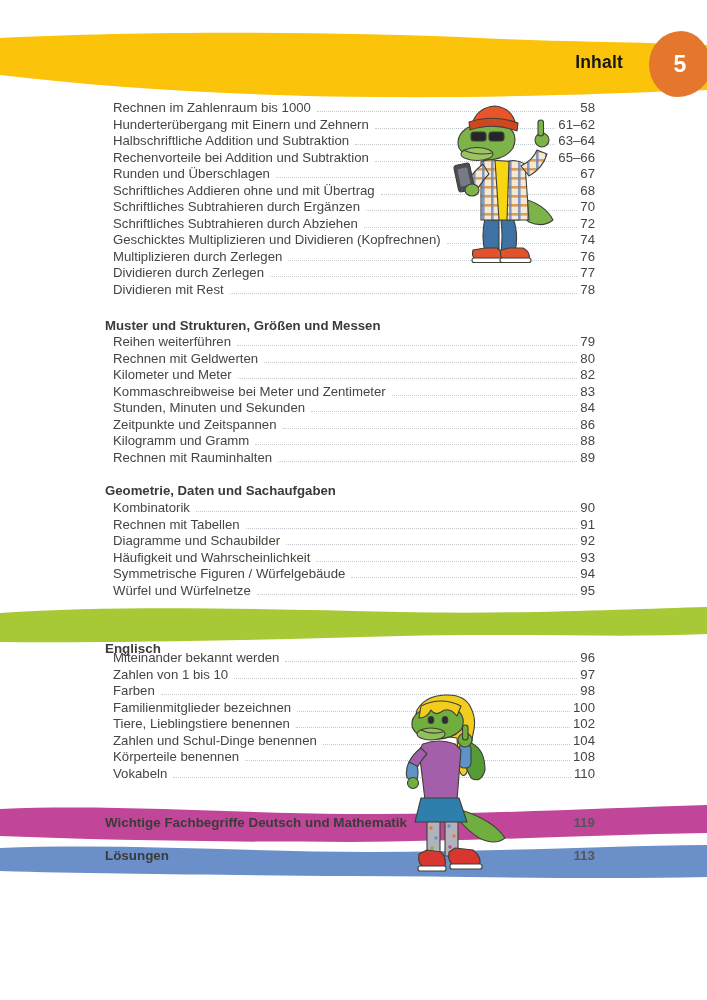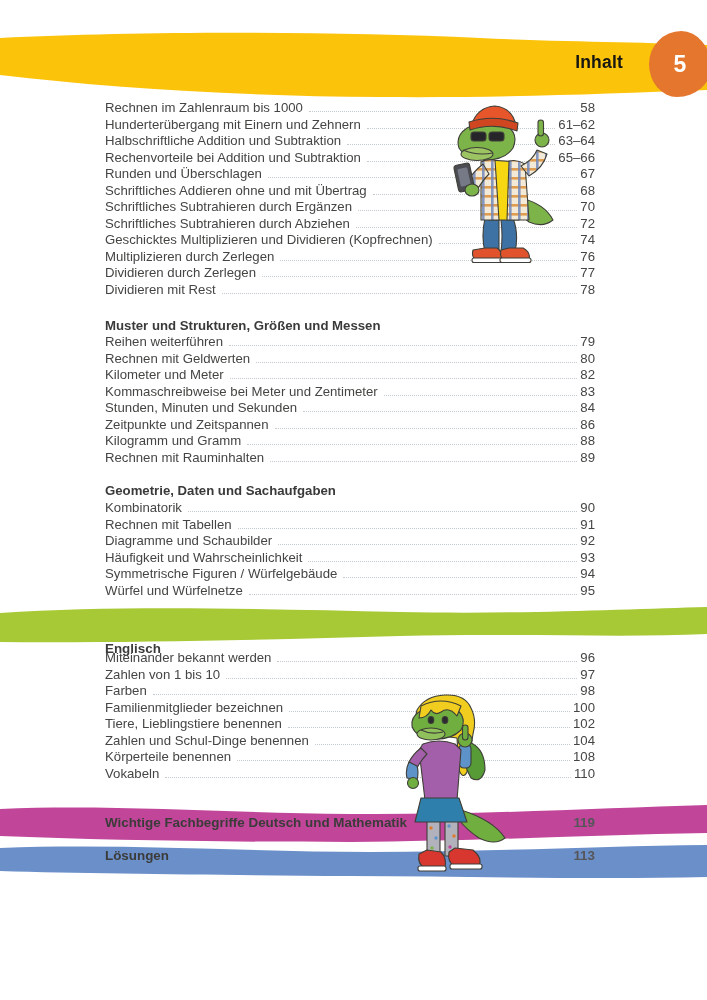--- a/index.html
+++ b/index.html
@@ -17,21 +17,21 @@
          border-radius:52% 48% 55% 45% / 50% 55% 45% 50%;
          display:flex;align-items:center;justify-content:center;z-index:3;}
   .badge span{color:#fff;font-size:23px;font-weight:700;}
 
   .toc-main{position:absolute;left:105px;top:100px;width:490px;z-index:2;}
   .toc-en{position:absolute;left:105px;top:650px;width:490px;z-index:2;}
   .toc-group[data-group="1"]{margin-top:19px;}
   .toc-group[data-group="2"]{margin-top:17px;}
   .toc-row{display:flex;align-items:baseline;height:16.55px;line-height:16.55px;
            font-size:13.2px;color:#454543;}
-  .toc-label{white-space:nowrap;}
+  .toc-label{white-space:nowrap;margin-left:8px;}
   .leader{flex:1 1 auto;min-width:10px;margin:0 3px 2px 6px;
           border-bottom:1.6px dotted #c3cbd1;}
   .toc-page{white-space:nowrap;}
   .toc-heading{height:16.55px;line-height:16.55px;font-size:13.2px;font-weight:700;color:#3a3a39;}
 
   .band-label{position:absolute;left:105px;font-size:13.4px;font-weight:700;
               color:#3b3b3a;z-index:2;}
   #english-label{top:641px;}
   .band-row{position:absolute;left:105px;width:490px;display:flex;
             justify-content:space-between;font-size:13.4px;font-weight:700;

